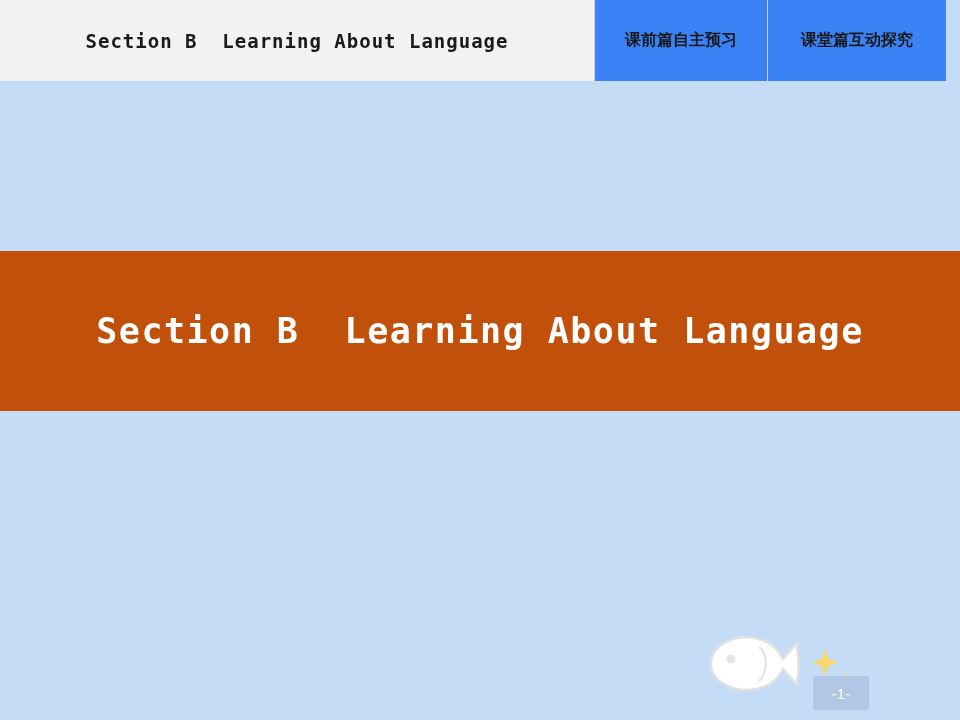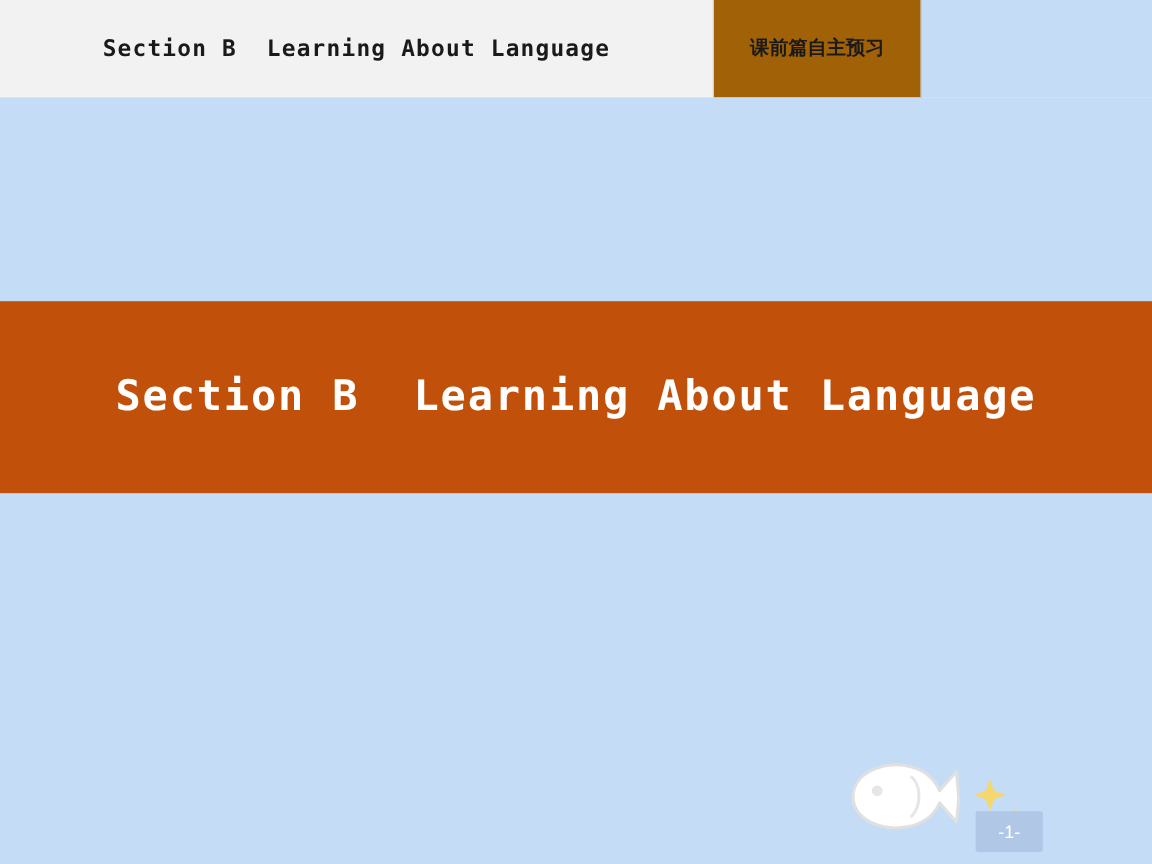--- a/index.html
+++ b/index.html
@@ -42,21 +42,21 @@
     font-size: 19px;
     font-weight: bold;
     letter-spacing: 1px;
     color: #1a1a1a;
     white-space: pre;
   }
   .topbar-tab {
     display: flex;
     align-items: center;
     justify-content: center;
-    background: #a16207;
+    background: #3b82f6;
     font-family: Liberation Serif, serif;
     font-size: 16px;
     font-weight: bold;
     color: #1a1a1a;
     border-right: 1px solid #cfcfcf;
     white-space: nowrap;
   }
   .topbar-tab.t1 { flex: 0 0 172px; }
   .topbar-tab.t2 { flex: 0 0 178px; border-right: none; }
   .topbar-edge {
@@ -113,20 +113,21 @@
   }
 </style>
 </head>
 <body>
 
 <div class="slide">
 
   <div class="topbar">
     <div class="topbar-title">Section B  Learning About Language</div>
     <div class="topbar-tab t1">课前篇自主预习</div>
+    <div class="topbar-tab t2">课堂篇互动探究</div>
     <div class="topbar-edge"></div>
   </div>
 
   <div class="band">
     <div class="band-title">Section B  Learning About Language</div>
   </div>
 
   <svg class="deco" viewBox="0 0 160 95" xmlns="http://www.w3.org/2000/svg">
     <g>
       <path d="M10 47 C10 26, 38 16, 58 22 C70 25, 78 33, 82 42 L96 26 L98 48 L96 68 L82 52 C78 62, 68 70, 55 72 C34 76, 10 66, 10 47 Z" fill="#ffffff" stroke="#e0e0e0" stroke-width="2.5" stroke-linejoin="round"></path>

